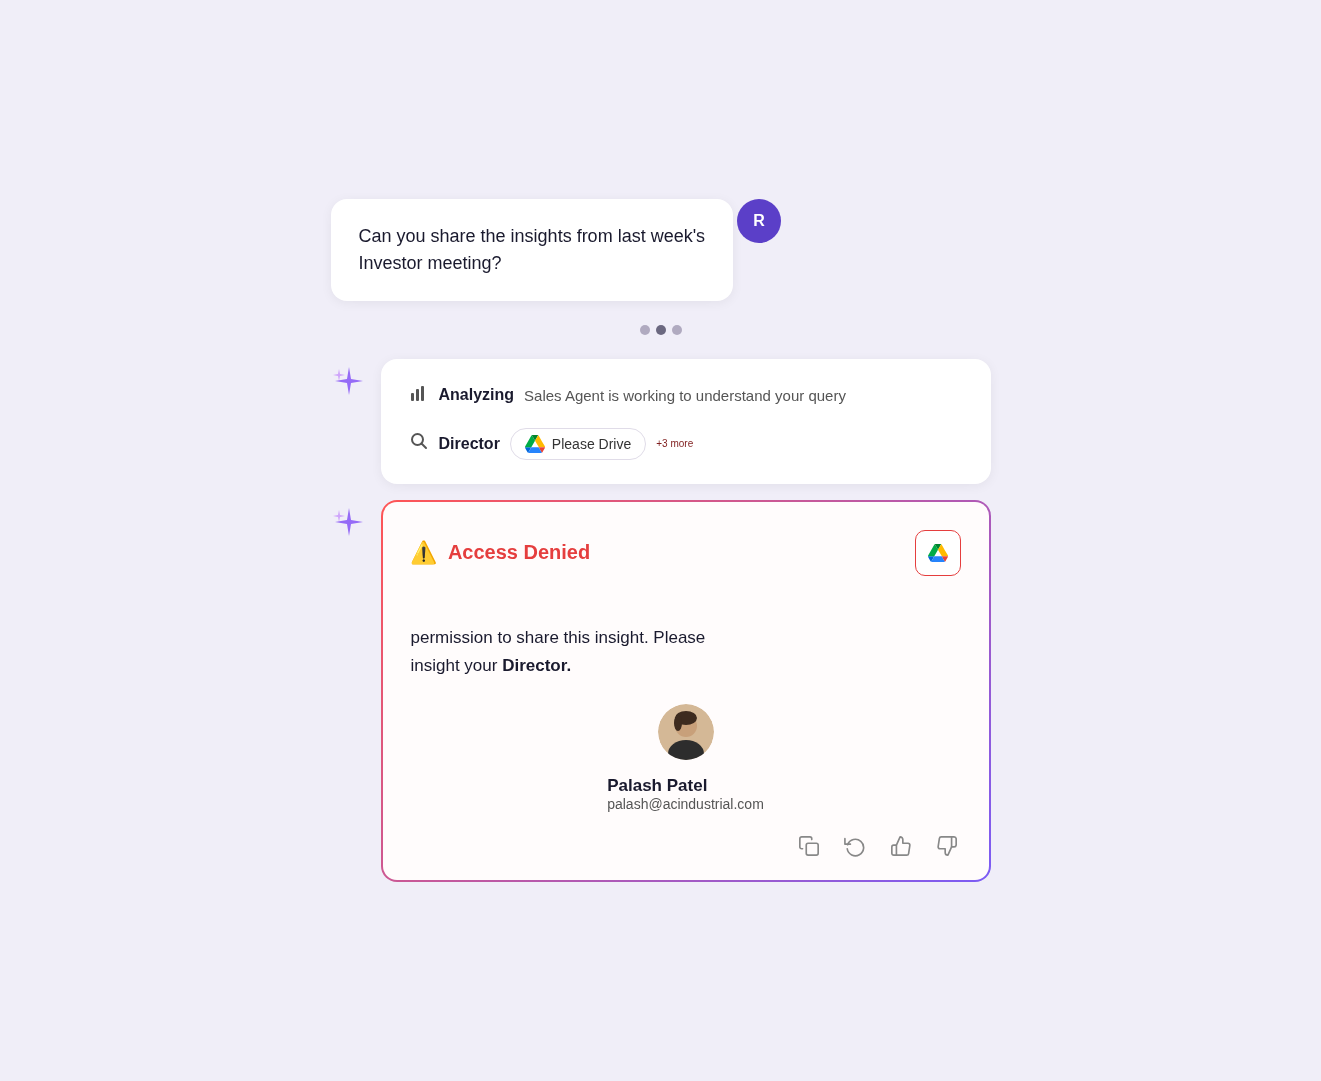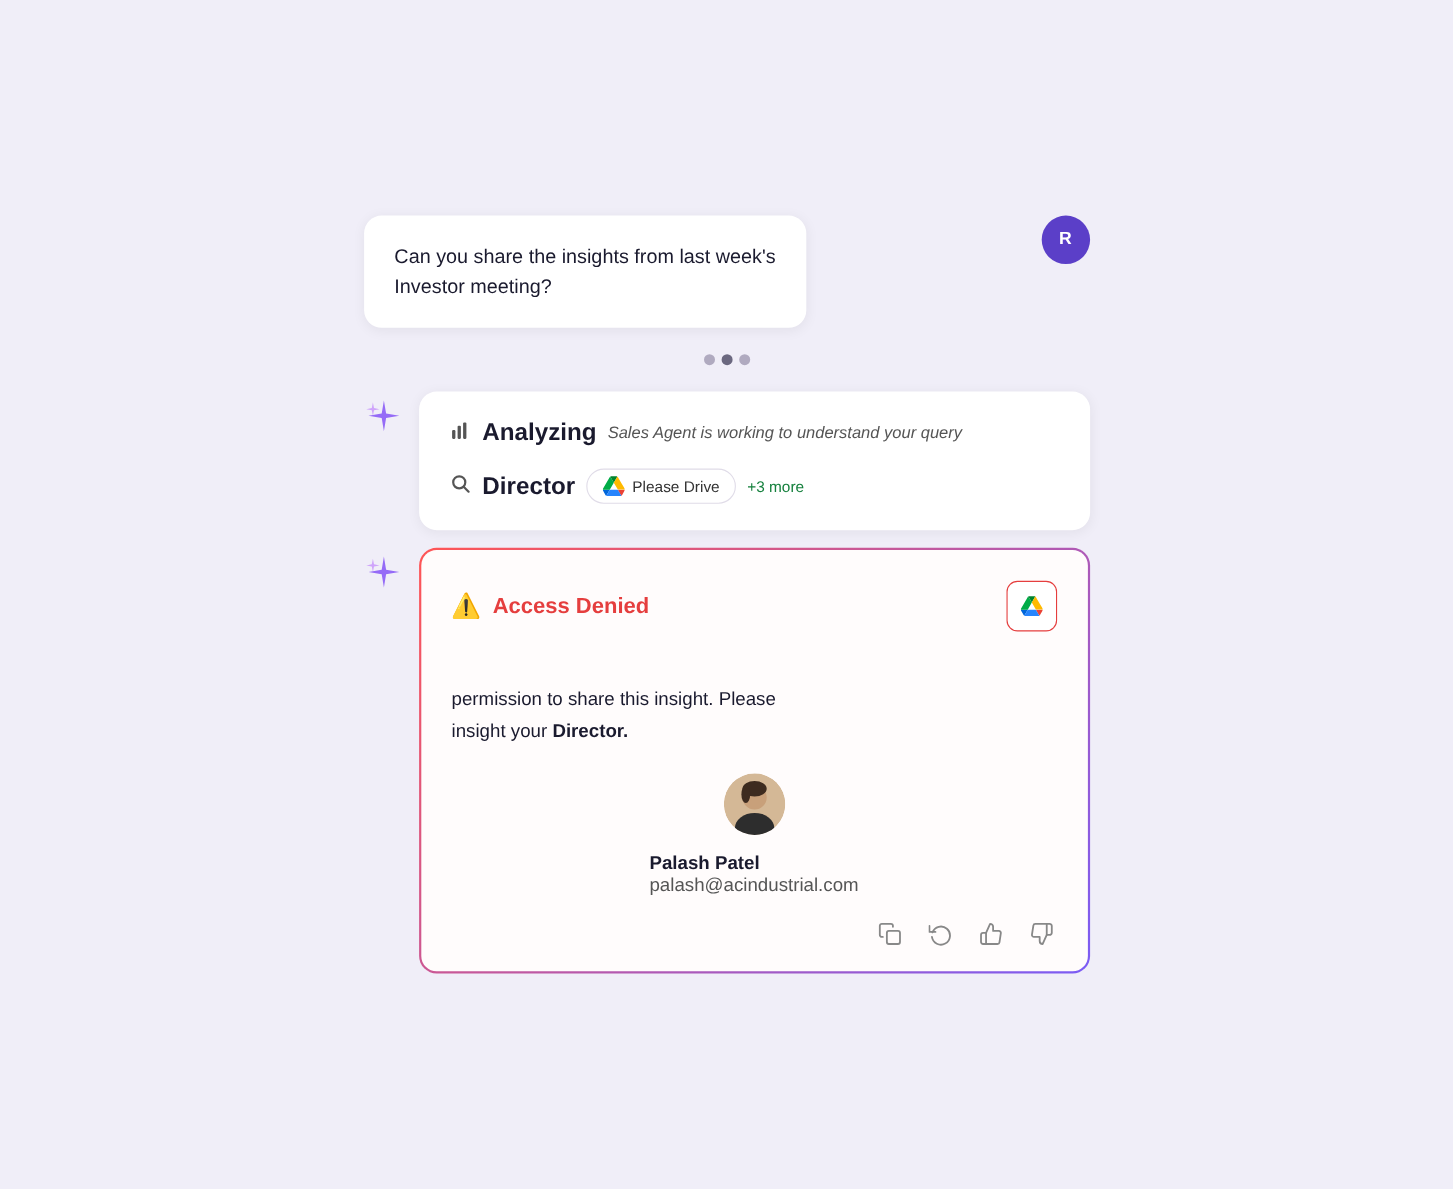--- a/index.html
+++ b/index.html
@@ -19,21 +19,21 @@
       width: 700px;
       display: flex;
       flex-direction: column;
       gap: 16px;
       padding: 40px 20px;
     }
 
     
     .user-message-row {
       display: flex;
-      justify-content: space-between;
+      justify-content: flex-start;
       align-items: flex-start;
       gap: 4px;
     }
 
     .user-bubble {
       background: #ffffff;
       border-radius: 16px;
       padding: 24px 28px;
       max-width: 580px;
       box-shadow: 0 2px 12px rgba(0,0,0,0.06);
@@ -110,30 +110,29 @@
       align-items: center;
       gap: 10px;
     }
 
     .status-icon {
       font-size: 18px;
       color: #555;
     }
 
     .status-label-bold {
-      font-size: 22px;
+      font-size: 16px;
       font-weight: 700;
       color: #1a1a2e;
     }
 
     .status-label-sub {
       font-size: 15px;
       color: #555;
       font-weight: 400;
-      font-style: italic;
     }
 
     .search-chips {
       display: flex;
       align-items: center;
       gap: 10px;
     }
 
     .chip {
       display: flex;
@@ -141,22 +140,22 @@
       gap: 7px;
       border: 1.5px solid #e0dce8;
       border-radius: 20px;
       padding: 5px 14px;
       font-size: 14px;
       color: #333;
       background: #fff;
     }
 
     .chip-more {
-      font-size: 14px;
-      color: #15803d;
+      font-size: 10px;
+      color: #7f1d1d;
       font-weight: 500;
     }
 
     .access-card-wrapper {
       border-radius: 16px;
       padding: 2px;
       background: linear-gradient(135deg, #ff5555, #7b5cf5);
       flex: 1;
     }
 
@@ -228,21 +227,21 @@
       flex-shrink: 0;
     }
 
     .contact-info-name {
       font-size: 17px;
       font-weight: 700;
       color: #1a1a2e;
     }
 
     .contact-info-email {
-      font-size: 17px;
+      font-size: 14px;
       color: #555;
     }
 
     .action-icons {
       display: flex;
       justify-content: flex-end;
       gap: 18px;
       align-items: center;
     }
 

